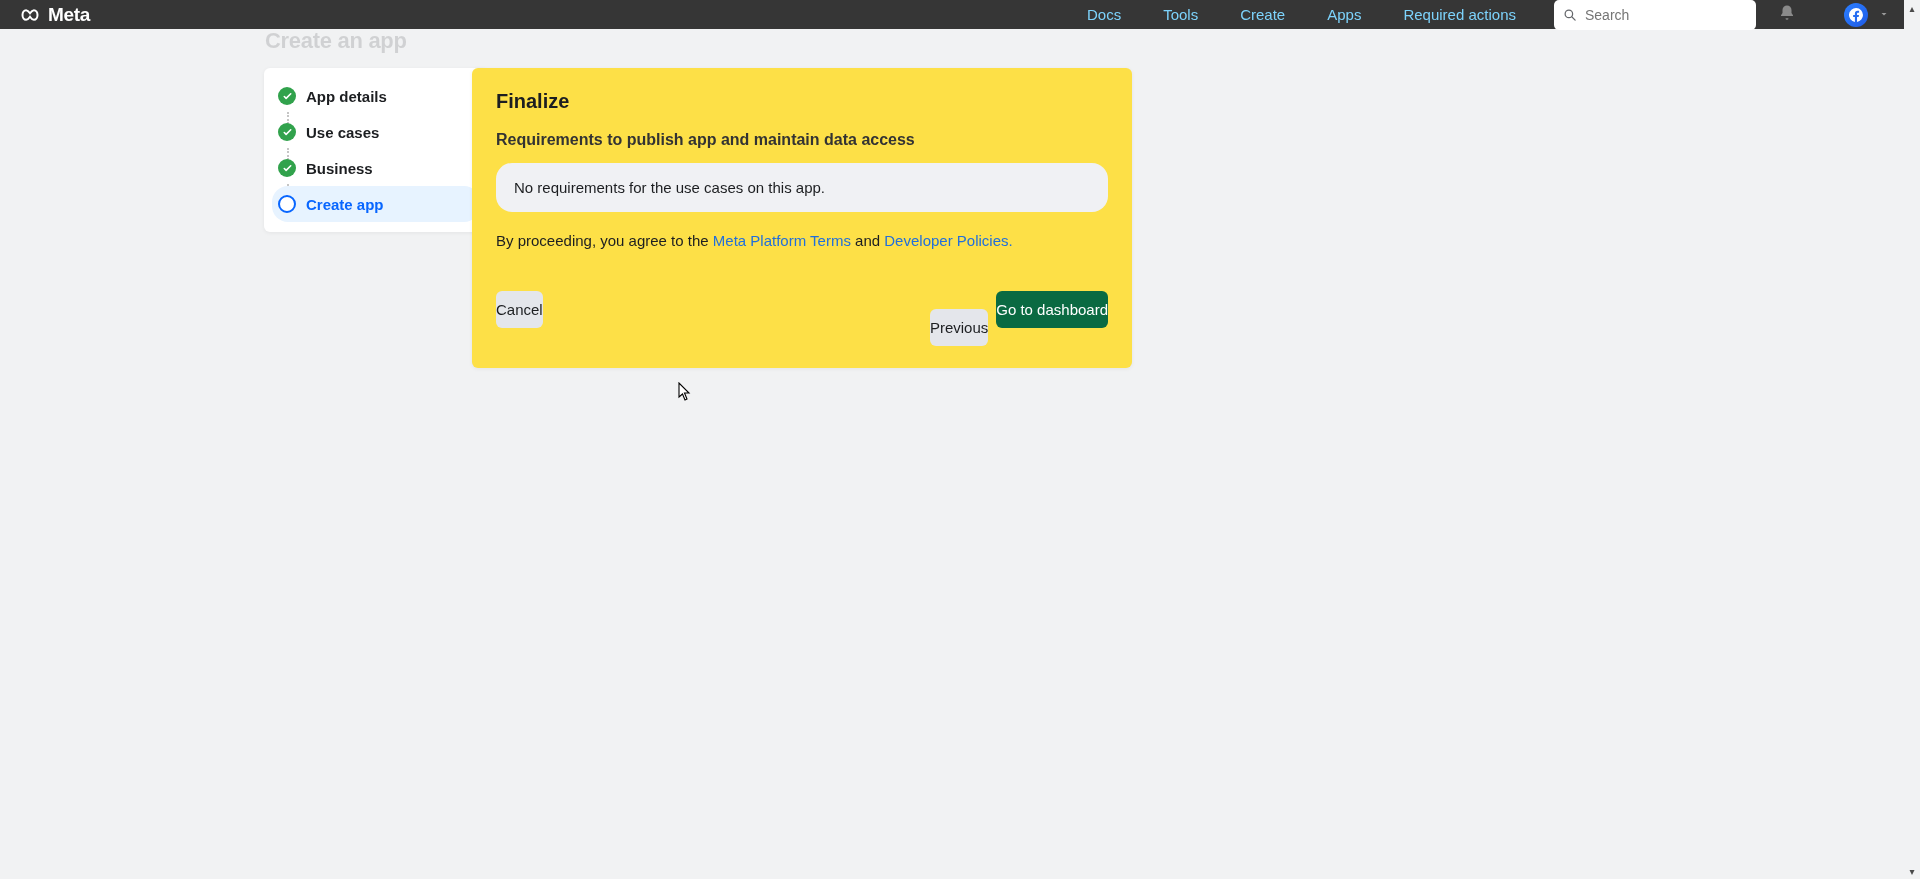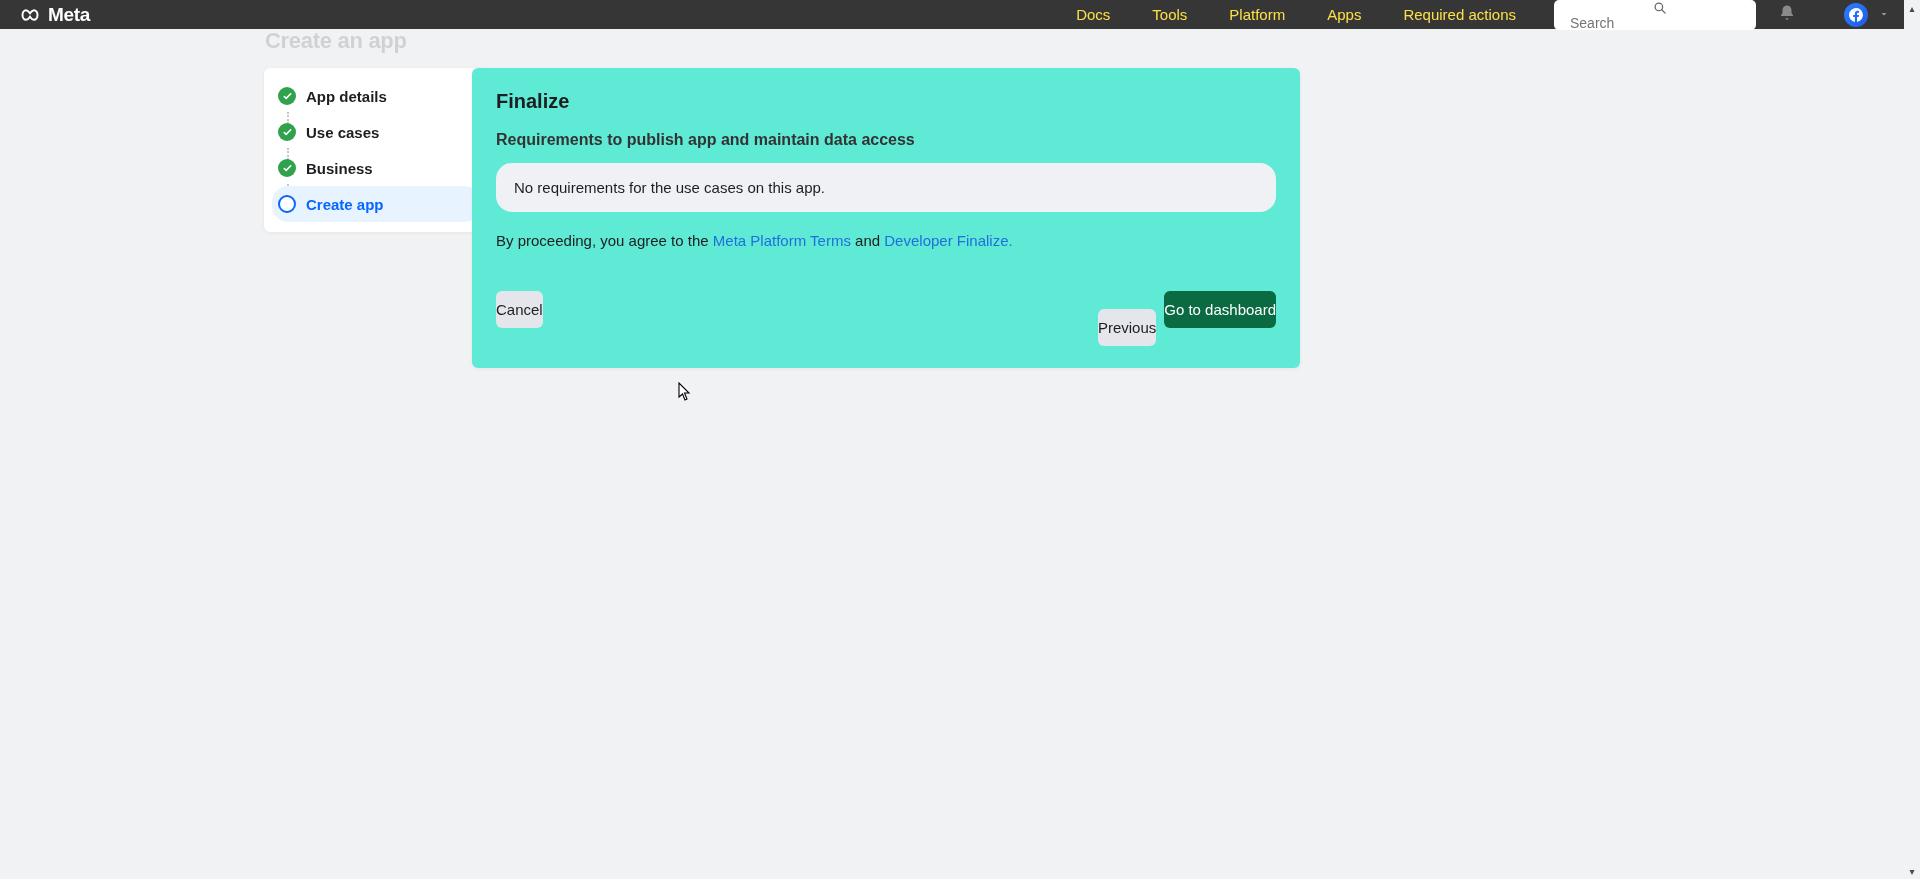--- a/index.html
+++ b/index.html
@@ -38,31 +38,30 @@
   letter-spacing: -0.3px;
 }
 .logo-glyph svg { display: block; }
 .spacer { flex: 1; }
 .nav-links {
   display: flex;
   align-items: center;
   gap: 42px;
   font-size: 15px;
 }
-.nav-links a { color: #fde047; text-decoration: none; cursor: pointer; }
+.nav-links a { color: #7dd3fc; text-decoration: none; cursor: pointer; }
 .search-wrap {
   margin-left: 38px;
   display: flex;
   align-items: center;
   background: #fff;
   border-radius: 5px;
   height: 30px;
   width: 202px;
   padding-left: 8px;
-  flex-direction: column;
 }
 .search-icon { color: #65676b; display: flex; align-items: center; }
 .search-input {
   border: none;
   outline: none;
   font-size: 14px;
   padding-left: 8px;
   width: 100%;
   background: transparent;
   color: #1c1e21;
@@ -151,22 +150,22 @@
   top: 34px;
   height: 12px;
   border-left: 2px dotted #c5c5c5;
 }
 
 
 .main-card {
   position: absolute;
   left: 472px;
   top: 68px;
-  width: 828px;
-  background: #5eead4;
+  width: 660px;
+  background: #fde047;
   border-radius: 6px;
   box-shadow: 0 1px 4px rgba(0,0,0,0.06);
   padding: 22px 24px 22px 24px;
 }
 .main-title {
   font-size: 20px;
   font-weight: 700;
   color: #1c1e21;
   margin-bottom: 18px;
 }
@@ -258,21 +257,21 @@
         <svg width="24" height="24" viewBox="0 0 24 24" fill="none">
             <path d="M4.5 12c0-2.6 1.5-4.8 3.6-4.8 1.6 0 2.7 1.3 3.9 3.1 1.2-1.8 2.3-3.1 3.9-3.1 2.1 0 3.6 2.2 3.6 4.8s-1.5 4.8-3.6 4.8c-1.6 0-2.7-1.3-3.9-3.1-1.2 1.8-2.3 3.1-3.9 3.1-2.1 0-3.6-2.2-3.6-4.8z" stroke="#fff" stroke-width="2" fill="none"></path>
           </svg>
       </span>
       <span>Meta</span>
     </div>
     <div class="spacer"></div>
     <div class="nav-links">
       <a>Docs</a>
       <a>Tools</a>
-      <a>Platform</a>
+      <a>Create</a>
       <a>Apps</a>
       <a>Required actions</a>
     </div>
     <div class="search-wrap">
       <span class="search-icon">
         <svg width="15" height="15" viewBox="0 0 24 24" fill="none">
             <circle cx="11" cy="11" r="6" stroke="#65676b" stroke-width="2"></circle>
             <line x1="16" y1="16" x2="21" y2="21" stroke="#65676b" stroke-width="2" stroke-linecap="round"></line>
           </svg>
       </span>
@@ -336,21 +335,21 @@
   </div>
 </div>
 
 <div class="main-card">
   <div class="main-title">Finalize</div>
   <div class="subtitle">Requirements to publish app and maintain data access</div>
   <div class="req-box">
     <span>No requirements for the use cases on this app.</span>
   </div>
   <div class="legal-line">
-    <span>By proceeding, you agree to the </span><a>Meta Platform Terms</a><span> and </span><a>Developer Finalize.</a>
+    <span>By proceeding, you agree to the </span><a>Meta Platform Terms</a><span> and </span><a>Developer Policies.</a>
   </div>
   <div class="buttons-row">
     <button class="btn cancel">Cancel</button>
     <button class="btn prev">Previous</button>
     <button class="btn go">Go to dashboard</button>
   </div>
 </div>
 
 <div class="scroll-track">
   <div class="scroll-arrow">▴</div>

